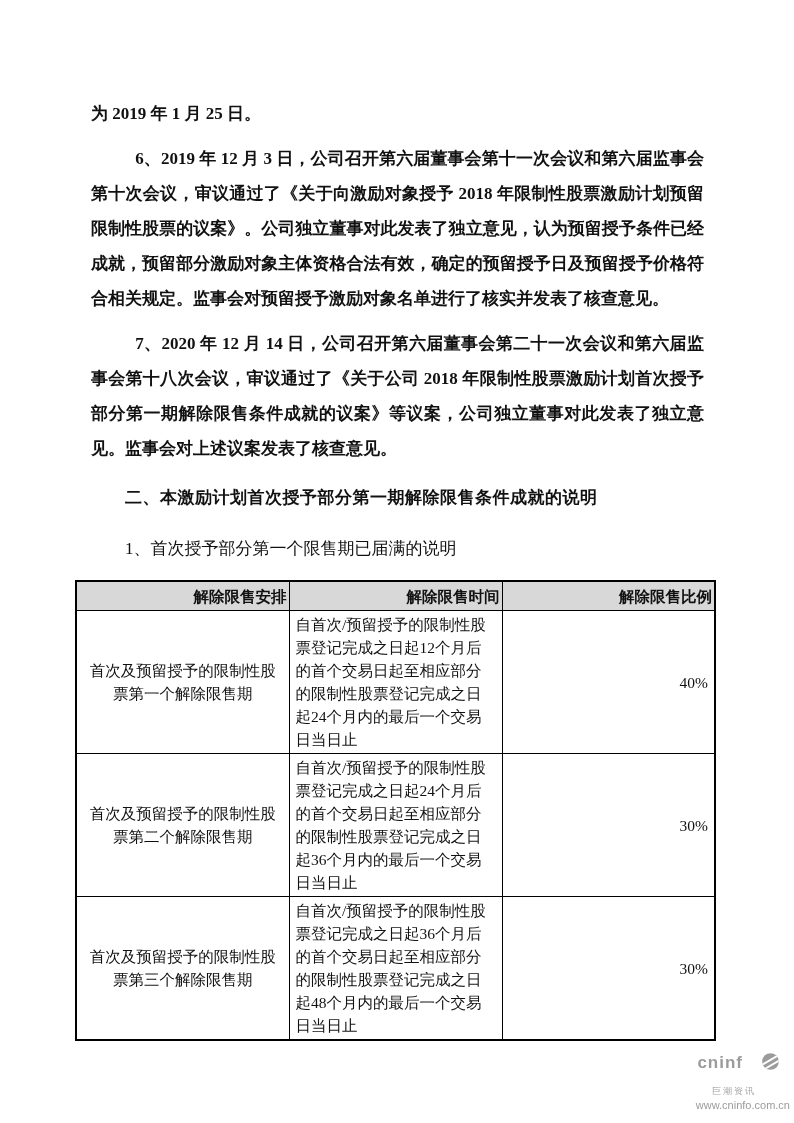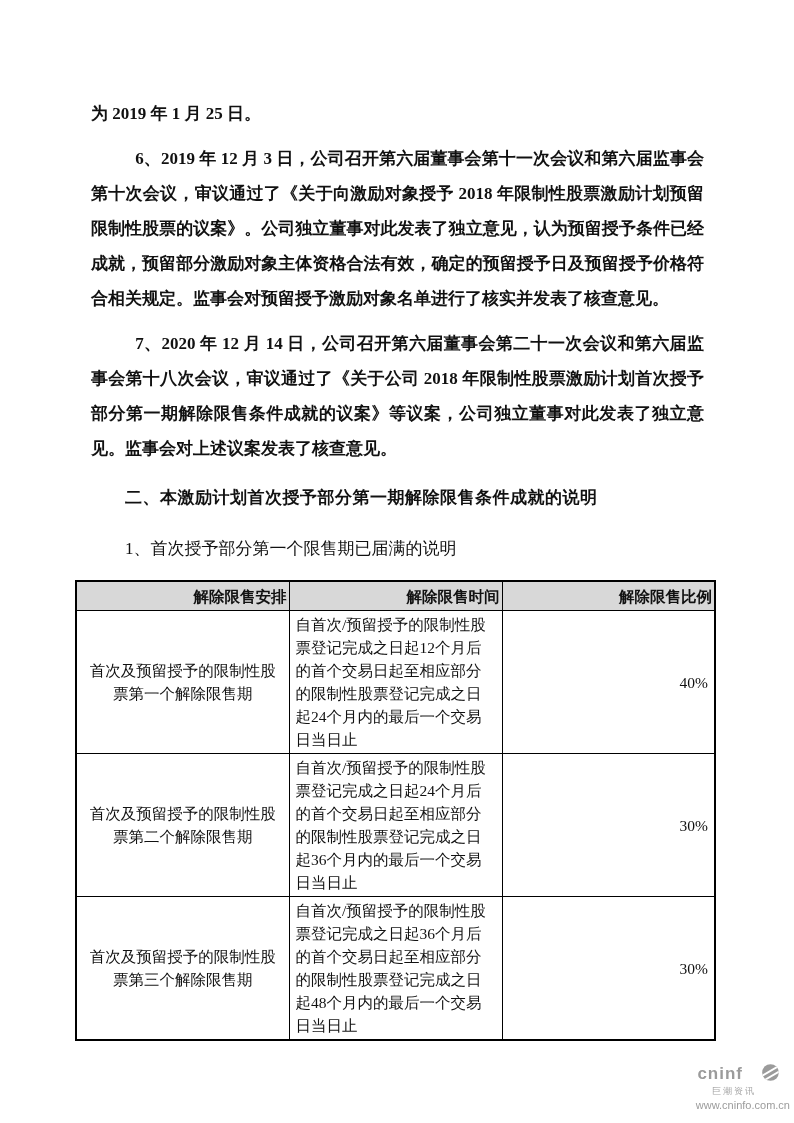--- a/index.html
+++ b/index.html
@@ -109,21 +109,21 @@
     font-size: 17px;
     font-weight: bold;
     letter-spacing: 1px;
     color: #9b9b9b;
   }
   .cninfo-logo .logo-cn {
     font-size: 9px;
     letter-spacing: 2px;
     color: #a5a5a5;
     padding-right: 34px;
-    margin-top: 1px;
+    margin-top: 12px;
   }
   .cninfo-logo .logo-url {
     font-size: 11px;
     color: #9b9b9b;
     margin-top: 2px;
   }
 </style>
 </head>
 <body>
 

